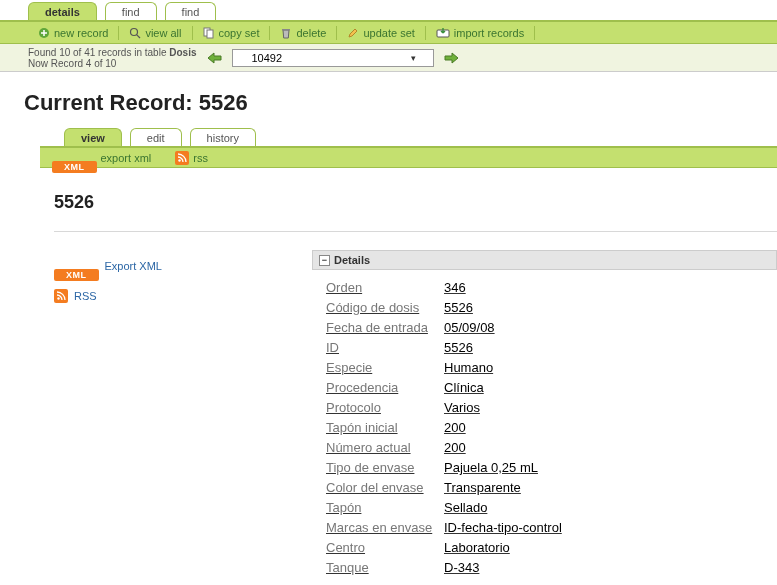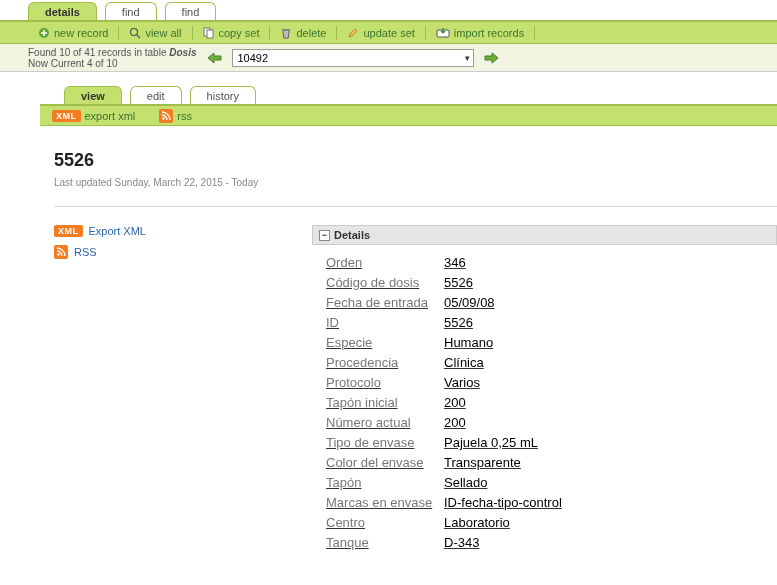--- a/index.html
+++ b/index.html
@@ -5,38 +5,38 @@
 * { box-sizing: border-box; margin: 0; padding: 0; }
 body { font-family: "Lucida Grande", Verdana, Arial, sans-serif; font-size: 11px; color: #333; background: #fff; width: 777px; }
 .tabrow { display: flex; align-items: flex-end; background: #fff; border-bottom: 2px solid #9fbf4c; padding-left: 28px; height: 22px; }
 .tab { display: inline-flex; align-items: center; justify-content: center; padding: 2px 16px; margin-right: 8px; border: 1px solid #9fbf4c; border-bottom: none; border-top-left-radius: 6px; border-top-right-radius: 6px; background: #fff; color: #555; cursor: pointer; font-size: 11px; height: 18px; }
 .tab.active { background: #c4e06f; font-weight: bold; color: #333; }
 .toolbar { background: #c4e06f; border-bottom: 1px solid #9fbf4c; display: flex; align-items: center; height: 22px; padding-left: 28px; }
 .tbtn { display: inline-flex; align-items: center; gap: 4px; padding: 0 10px; height: 14px; border-right: 1px solid #9fbf4c; color: #3b7530; cursor: pointer; font-size: 11px; }
 .tbtn svg { flex-shrink: 0; }
 .navbar { background: #f0f4e0; border-bottom: 1px solid #ccc; display: flex; align-items: center; height: 28px; padding: 0 6px 0 28px; gap: 8px; }
 .navinfo { font-size: 10px; color: #555; line-height: 11px; }
-.navinfo .em { font-style: italic; font-weight: bold; }
+.navinfo .em { font-weight: bold; }
 .arrow-btn { width: 20px; height: 18px; display: inline-flex; align-items: center; justify-content: center; cursor: pointer; }
-.recselect { display: flex; align-items: center; border: 1px solid #999; background: #fff; height: 18px; width: 242px; padding: 0 4px; cursor: pointer; justify-content: space-between; text-align: right; }
+.recselect { display: flex; align-items: center; border: 1px solid #999; background: #fff; height: 18px; width: 202px; padding: 0 18px; cursor: pointer; justify-content: space-between; text-align: right; }
 .recselect .val { color: #000; }
 .recselect .tri { font-size: 9px; color: #333; }
 .main { padding: 12px 0 0 24px; }
 h1.curr { font-family: "Lucida Grande", Arial, sans-serif; font-size: 22px; font-weight: bold; color: #222; margin: 6px 0 10px 0; }
 .subtabwrap { margin-left: 16px; }
 .subtoolbar { background: #c4e06f; display: flex; align-items: center; height: 20px; padding-left: 12px; gap: 24px; border-bottom: 1px solid #9fbf4c; margin-left: 16px; }
 .sublink { display: inline-flex; align-items: center; gap: 4px; color: #3b7530; cursor: pointer; font-size: 11px; }
 .recheader { margin: 24px 0 0 30px; }
 .recheader h2 { font-size: 18px; font-weight: bold; color: #222; margin-bottom: 6px; }
 .recheader .upd { font-size: 10px; color: #888; }
 .hr { border-top: 1px solid #d8d8d8; margin: 18px 0 18px 30px; }
 .cols { display: flex; margin-left: 30px; gap: 18px; }
 .leftcol { width: 240px; }
 .leftcol .lnk { display: flex; align-items: center; gap: 6px; color: #2b66a5; cursor: pointer; font-size: 11px; margin-bottom: 8px; }
-.xmlbadge { background: #f47c20; color: #fff; font-size: 9px; font-weight: bold; padding: 1px 4px; border-radius: 2px; letter-spacing: 0.5px; }
+.xmlbadge { background: #f47c20; color: #fff; font-size: 9px; font-weight: bold; padding: 1px 12px; border-radius: 2px; letter-spacing: 0.5px; margin-top: 19px; }
 .rssbadge { background: #f47c20; width: 14px; height: 14px; border-radius: 2px; display: inline-flex; align-items: center; justify-content: center; }
 .rightcol { flex: 1; }
 .panelhead { background: #e5e5e5; border: 1px solid #ccc; padding: 3px 6px; font-weight: bold; font-size: 11px; display: flex; align-items: center; gap: 4px; cursor: pointer; }
 .panelhead .toggle { width: 11px; height: 11px; border: 1px solid #888; display: inline-flex; align-items: center; justify-content: center; font-size: 9px; line-height: 1; background: #fff; }
 .detbl { margin: 10px 0 0 14px; }
 .detrow { display: flex; margin-bottom: 5px; font-size: 13px; text-decoration: underline; }
 .detrow .k { width: 118px; color: #777; }
 .detrow .v { color: #000; }
 </style>
 </head>
@@ -88,39 +88,42 @@
         <rect x="1" y="3" width="12" height="7" rx="1" fill="#fff" stroke="#555"></rect>
         <path d="M7 1v5m0 0l-2-2m2 2l2-2" stroke="#388e3c" stroke-width="1.4" fill="none"></path>
       </svg>
     <span>import records</span>
   </div>
 </div>
 
 <div class="navbar">
   <div class="navinfo">
     <span>Found </span><span>10</span><span> of </span><span>41</span><span> records in table </span><span class="em">Dosis</span><br>
-    <span>Now Current </span><span>4</span><span> of </span><span>10</span>
+    <span>Now Record </span><span>4</span><span> of </span><span>10</span>
   </div>
   <div class="arrow-btn">
     <svg width="18" height="14" viewBox="0 0 18 14">
         <path d="M9 2L3 7l6 5V9h7V5H9z" fill="#6fb13a" stroke="#4a7a26"></path>
       </svg>
   </div>
   <div class="recselect">
     <span class="val">10492</span>
     <span class="tri">▾</span>
   </div>
   <div class="arrow-btn">
     <svg width="18" height="14" viewBox="0 0 18 14">
         <path d="M9 2l6 5-6 5V9H2V5h7z" fill="#6fb13a" stroke="#4a7a26"></path>
       </svg>
   </div>
 </div>
 
 <div class="main">
+  <h1 class="curr">
+    <span>Current Record: </span><span>5526</span>
+  </h1>
 
   <div class="tabrow subtabwrap" style="padding-left:24px">
     <div class="tab active">view</div>
     <div class="tab">edit</div>
     <div class="tab">history</div>
   </div>
   <div class="subtoolbar">
     <div class="sublink">
       <span class="xmlbadge">XML</span>
       <span>export xml</span>
@@ -132,21 +135,20 @@
             <path d="M1 4a5 5 0 015 5" stroke="#fff" stroke-width="1.3" fill="none"></path>
             <path d="M1 1a8 8 0 018 8" stroke="#fff" stroke-width="1.3" fill="none"></path>
           </svg>
         </span>
       <span>rss</span>
     </div>
   </div>
 
   <div class="recheader">
     <h2>5526</h2>
-    <div class="upd">Last updated Sunday, March 22, 2015 - Today</div>
   </div>
 
   <div class="hr"></div>
 
   <div class="cols">
     <div class="leftcol">
       <div class="lnk">
         <span class="xmlbadge">XML</span>
         <span>Export XML</span>
       </div>

